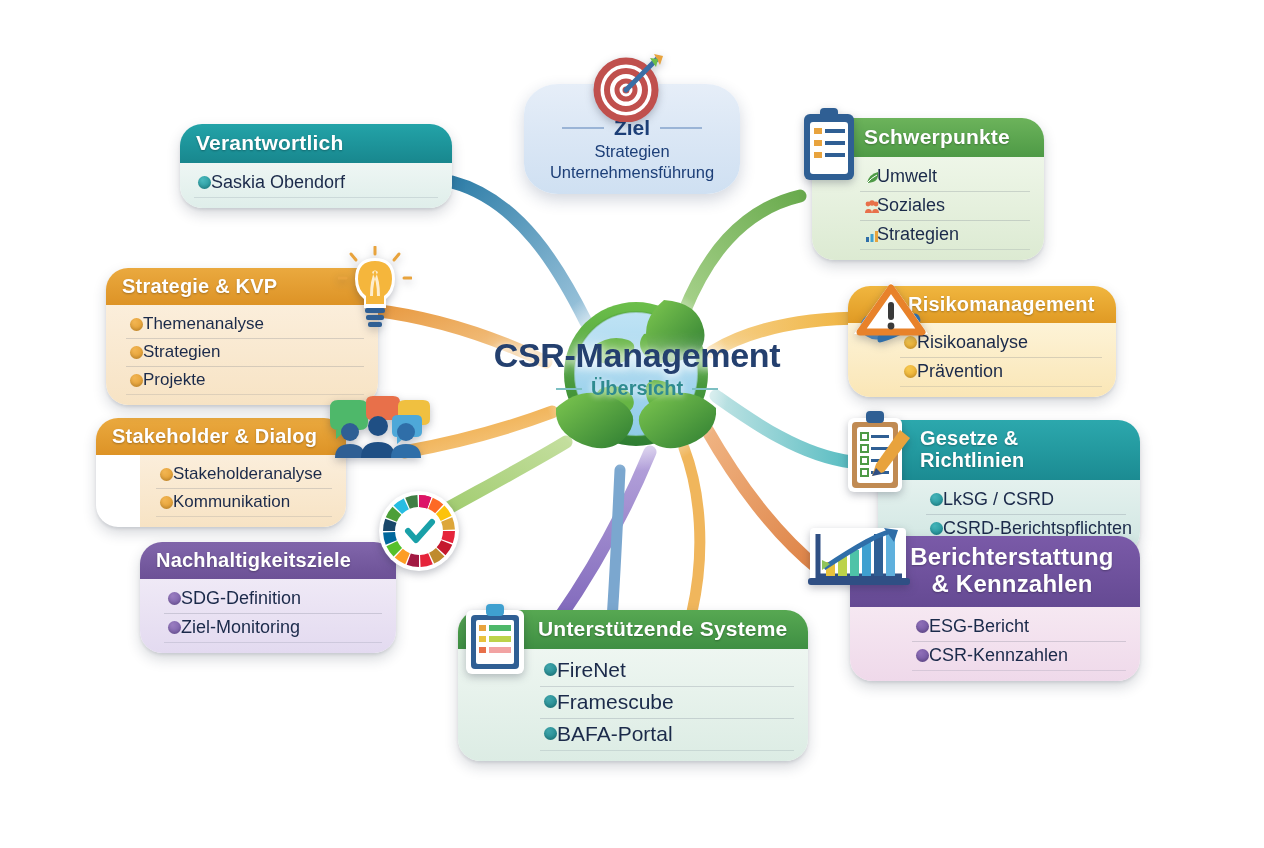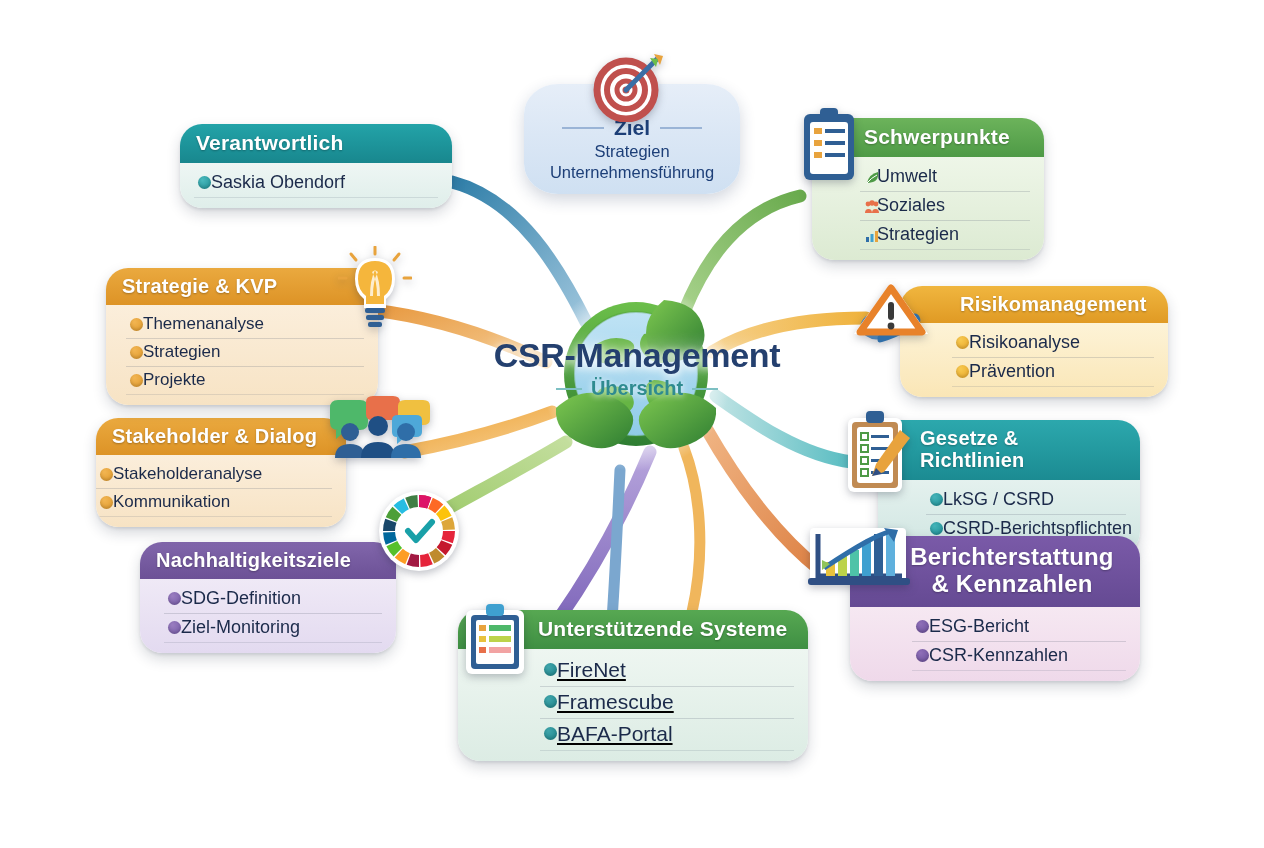--- a/index.html
+++ b/index.html
@@ -45,21 +45,21 @@
   
   .t-teal   .hdr{background:linear-gradient(180deg,#23a3a8,#18878e);}
   .t-teal   .body{background:linear-gradient(180deg,#eef6f4,#dfeeea);}
   .t-teal   .bullet{background:radial-gradient(circle at 35% 30%,#49b9bd,#1d8d93);}
 
   .t-green  .hdr{background:linear-gradient(180deg,#6cb35b,#4e9a46);}
   .t-green  .body{background:linear-gradient(180deg,#eef6e8,#dcead2);}
   .t-green  .bullet{background:radial-gradient(circle at 35% 30%,#7cc06a,#4e9a46);}
 
   .t-green2 .hdr{background:linear-gradient(180deg,#57a852,#3f8f43);}
-  .t-green2 .body{background:linear-gradient(180deg,#eef6f1,#dcece4);text-decoration:underline;}
+  .t-green2 .body{background:linear-gradient(180deg,#eef6f1,#dcece4);}
   .t-green2 .bullet{background:radial-gradient(circle at 35% 30%,#3fa5ab,#1d8288);}
 
   .t-amber  .hdr{background:linear-gradient(180deg,#f0b63f,#e09a24);}
   .t-amber  .body{background:linear-gradient(180deg,#fdf3d7,#fae6b6);}
   .t-amber  .bullet{background:radial-gradient(circle at 35% 30%,#f6c council,#e8a62a);background:radial-gradient(circle at 35% 30%,#f7c94f,#e8a62a);}
 
   .t-orange .hdr{background:linear-gradient(180deg,#eaa93f,#dd9326);}
   .t-orange .body{background:linear-gradient(180deg,#fbeedb,#f7e3c4);}
   .t-orange .bullet{background:radial-gradient(circle at 35% 30%,#f3b busy,#e09a2c);background:radial-gradient(circle at 35% 30%,#f3b košík,#e09a2c);background:radial-gradient(circle at 35% 30%,#f2b552,#e09a2c);}
 
@@ -297,21 +297,21 @@
     <g>
       <rect x="16" y="22" width="8" height="6" fill="#e8a33d"></rect>
         <rect x="27" y="23" width="20" height="4" fill="#2f5f94"></rect>
       <rect x="16" y="34" width="8" height="6" fill="#e8a33d"></rect>
         <rect x="27" y="35" width="20" height="4" fill="#2f5f94"></rect>
       <rect x="16" y="46" width="8" height="6" fill="#e8a33d"></rect>
         <rect x="27" y="47" width="20" height="4" fill="#2f5f94"></rect>
     </g>
   </svg>
 
-  <div class="card t-amber" style="left:900px;top:286px;width:268px;">
+  <div class="card t-amber" style="left:848px;top:286px;width:268px;">
     <div class="hdr" style="font-size:20px;padding-left:60px;">Risikomanagement</div>
     <div class="body" style="padding-left:52px;">
       <div class="row">
         <span class="bullet"></span>
         <span class="rowtxt" style="font-size:18px;">Risikoanalyse</span>
       </div>
       <div class="row">
         <span class="bullet"></span>
         <span class="rowtxt" style="font-size:18px;">Prävention</span>
       </div>
@@ -465,21 +465,21 @@
       <path d="M0 -36 A36 36 0 0 1 12.3 -33.8 L8.2 -22.5 A24 24 0 0 0 0 -24 Z" fill="#4c9f38" transform="rotate(292.5)"></path>
       <path d="M0 -36 A36 36 0 0 1 12.3 -33.8 L8.2 -22.5 A24 24 0 0 0 0 -24 Z" fill="#26bde2" transform="rotate(315)"></path>
       <path d="M0 -36 A36 36 0 0 1 12.3 -33.8 L8.2 -22.5 A24 24 0 0 0 0 -24 Z" fill="#3f7e44" transform="rotate(337.5)"></path>
     </g>
     <circle cx="41" cy="41" r="20" fill="#ffffff"></circle>
     <path d="M30 41 l8 9 16 -18" fill="none" stroke="#19a0a8" stroke-width="6" stroke-linecap="round" stroke-linejoin="round"></path>
   </svg>
 
   <div class="card t-orange" style="left:96px;top:418px;width:250px;">
     <div class="hdr" style="font-size:20px;">Stakeholder &amp; Dialog</div>
-    <div class="body" style="padding-left:0;">
+    <div class="body" style="padding-left:16px;margin-left:44px;">
       <div class="row">
         <span class="bullet"></span>
         <span class="rowtxt" style="font-size:17px;">Stakeholderanalyse</span>
       </div>
       <div class="row">
         <span class="bullet"></span>
         <span class="rowtxt" style="font-size:17px;">Kommunikation</span>
       </div>
     </div>
   </div>

